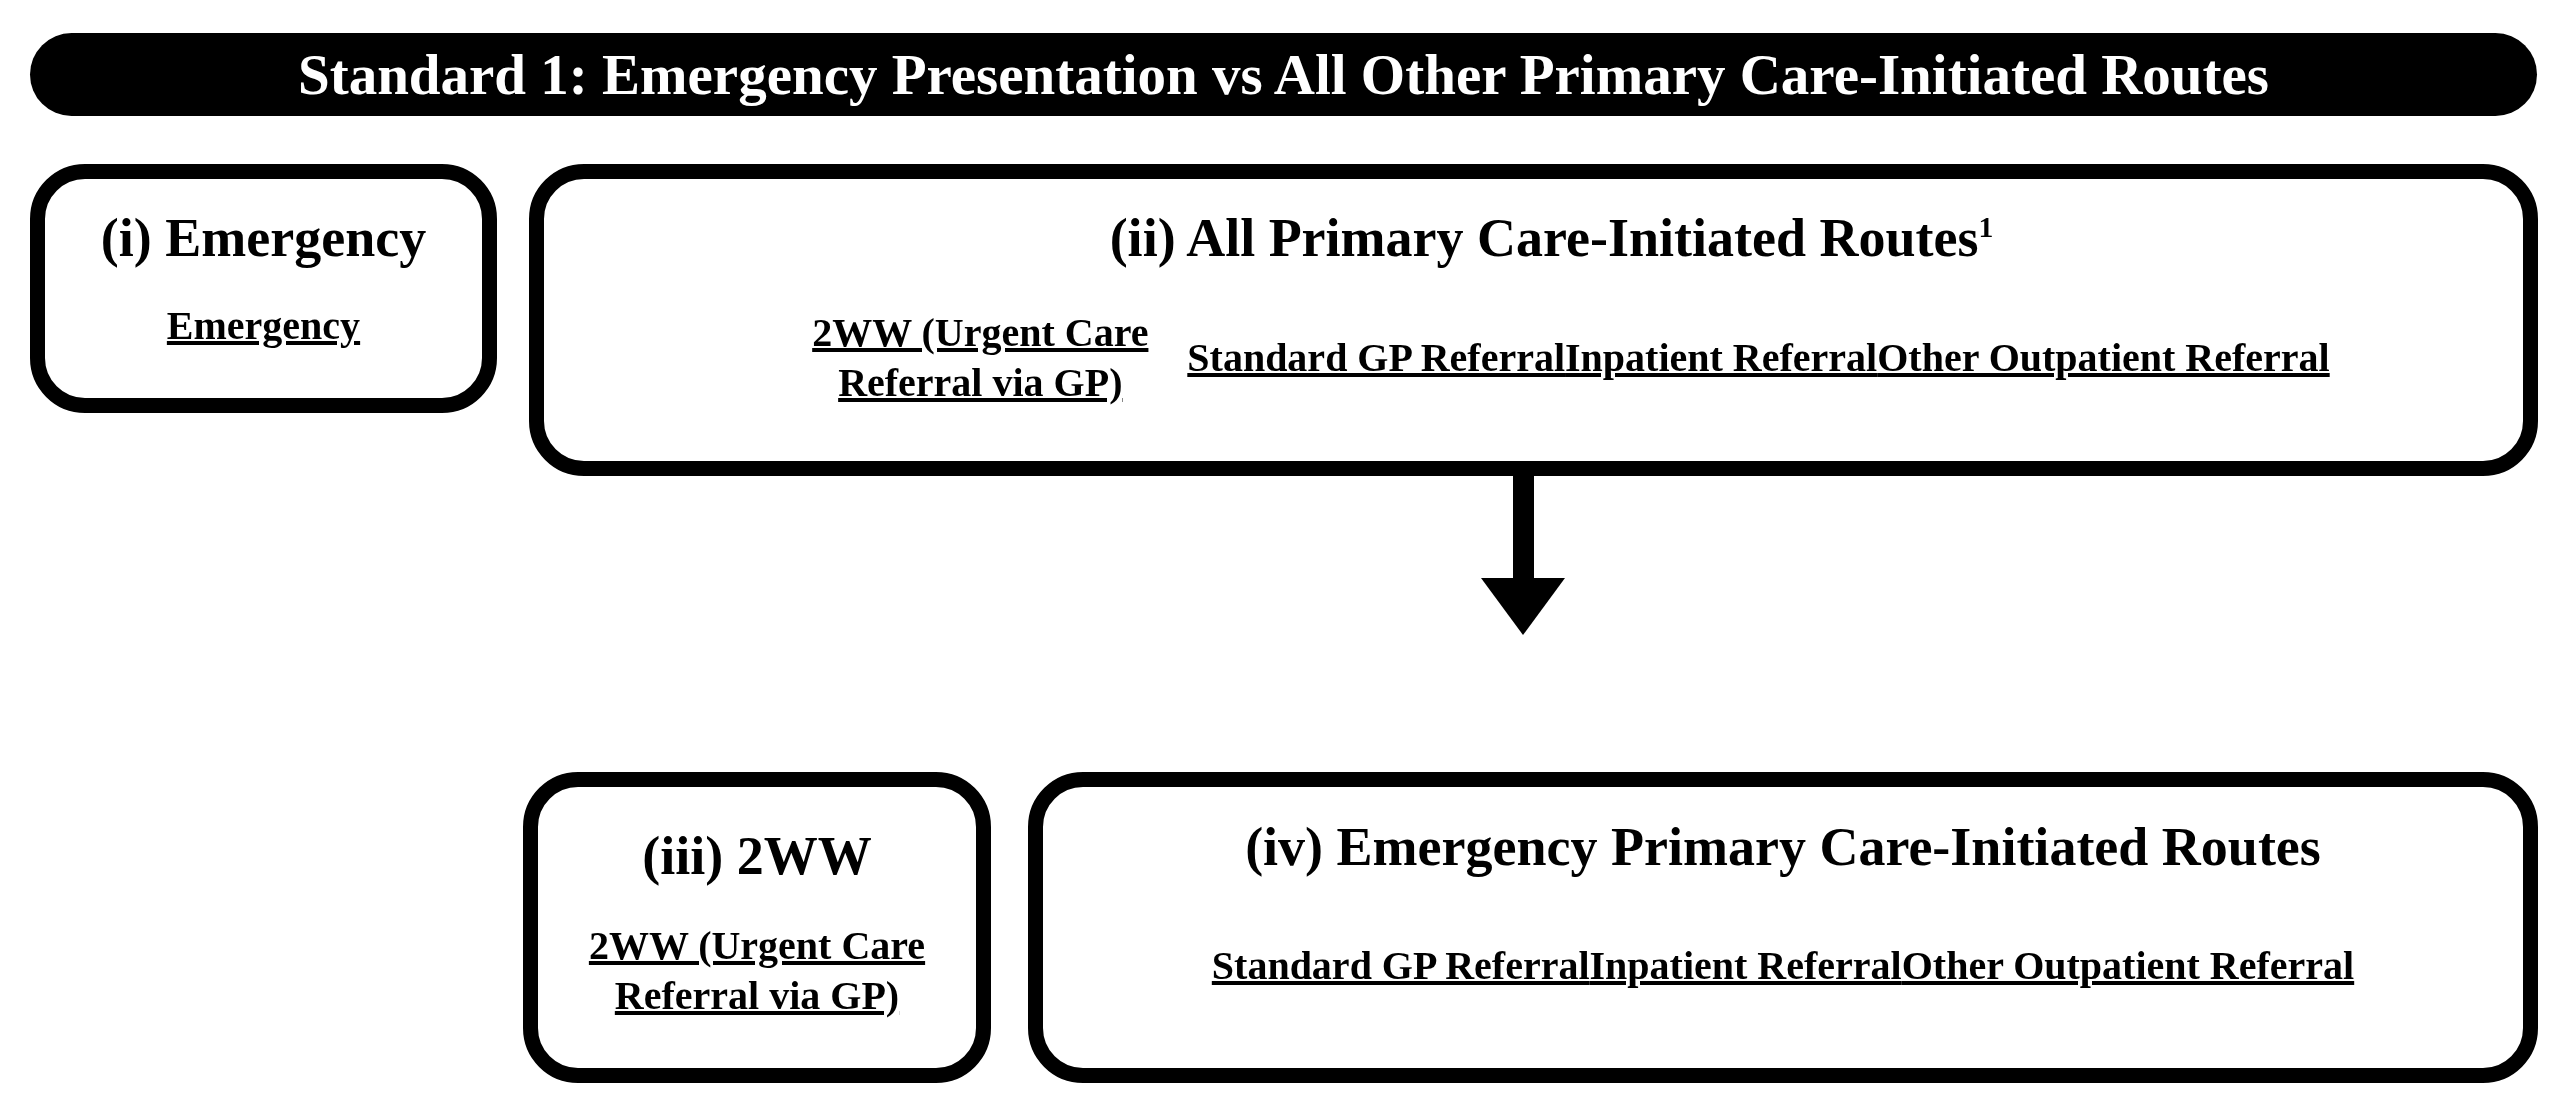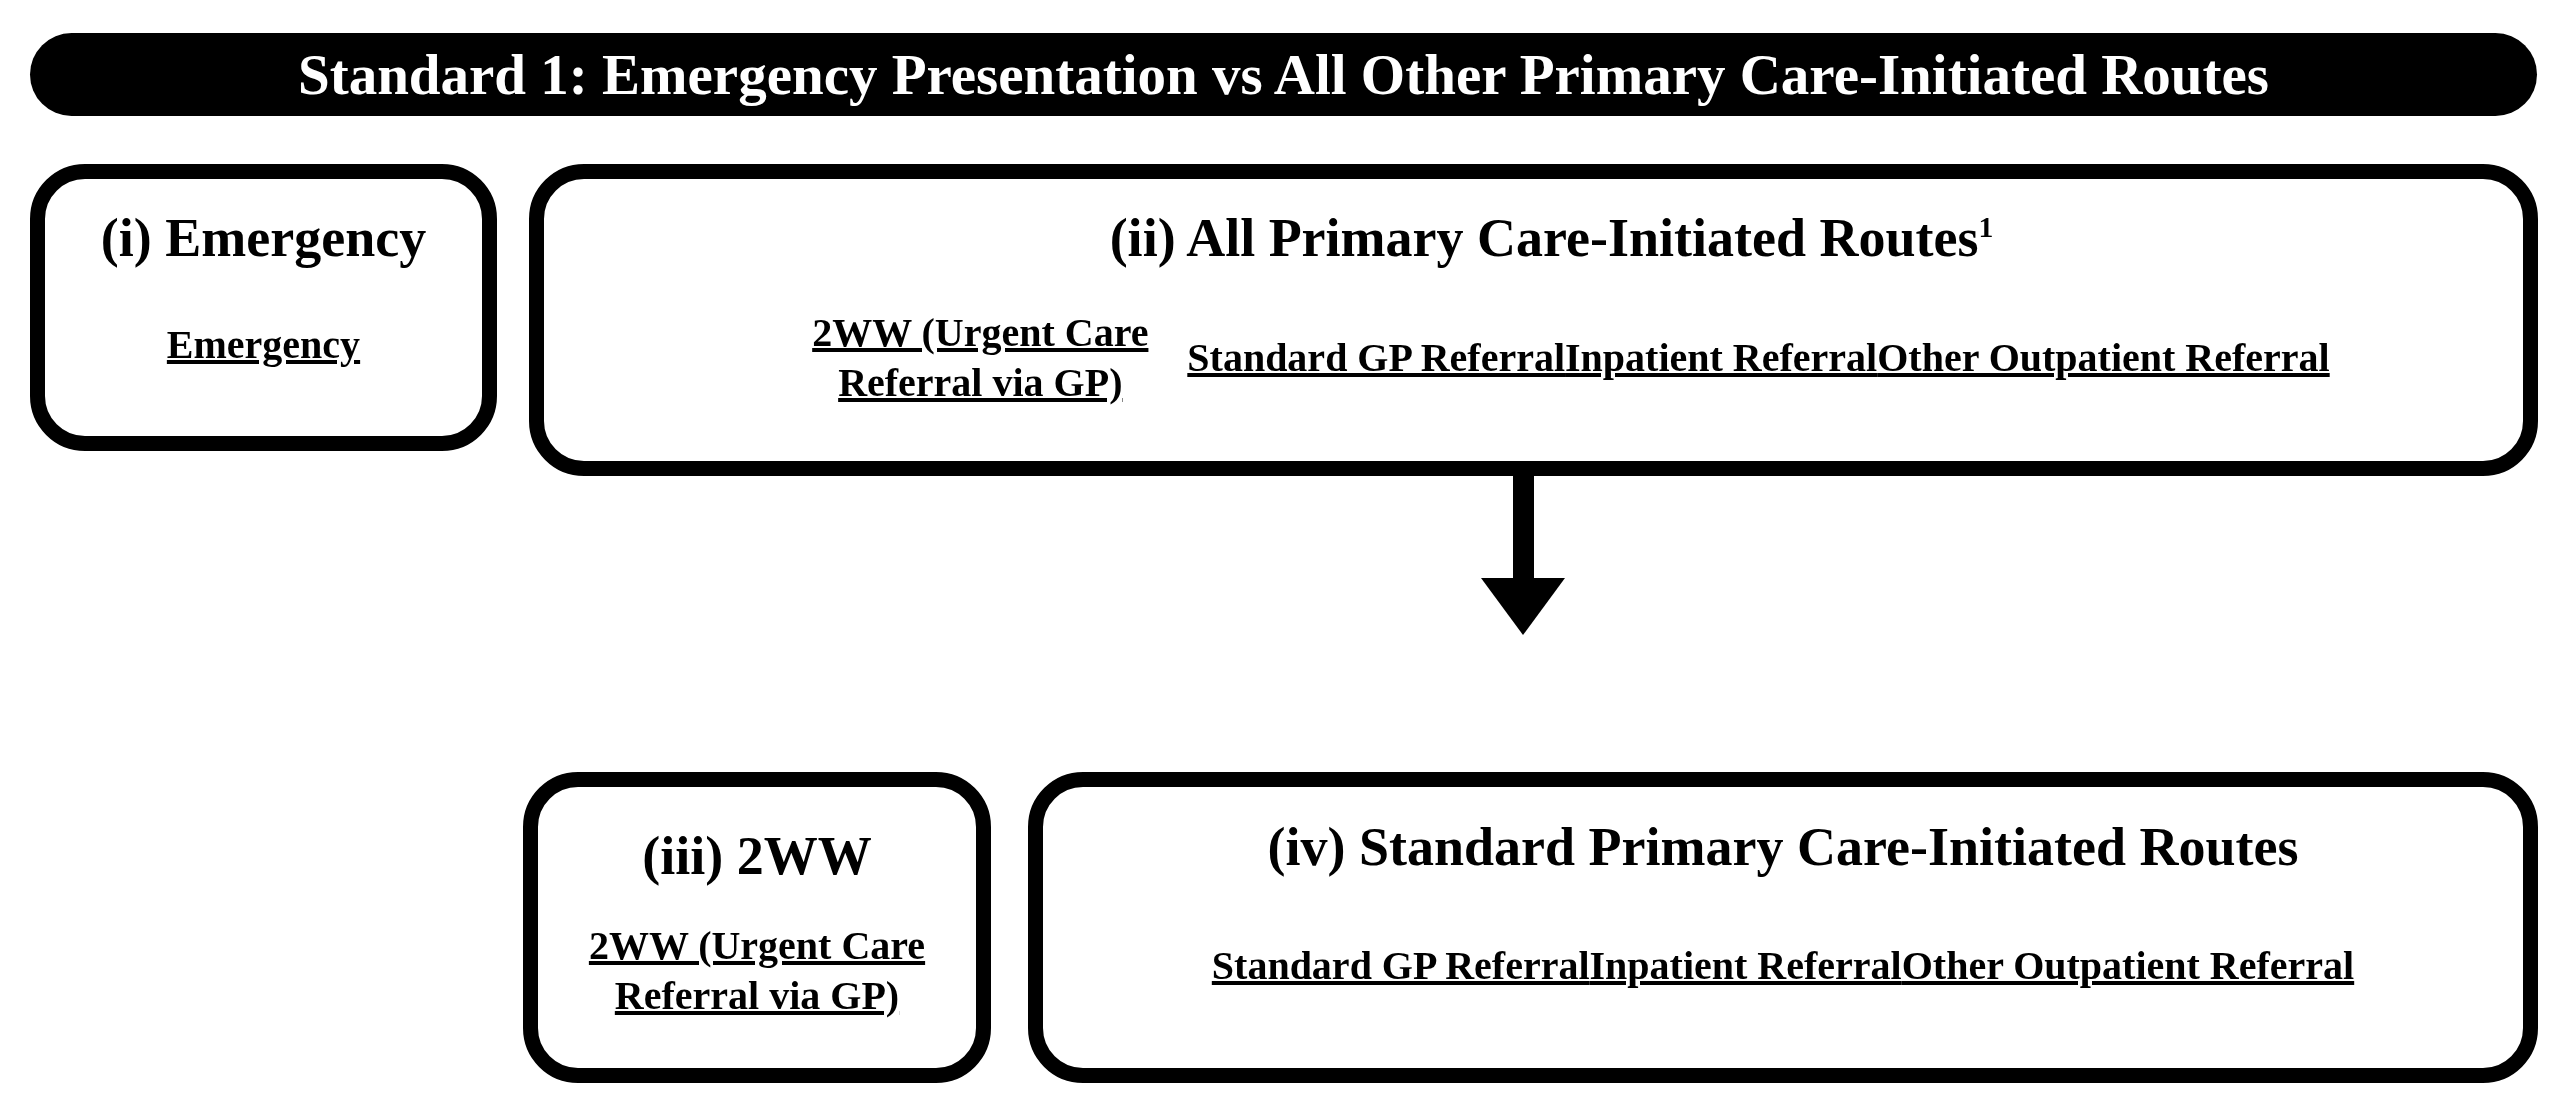--- a/index.html
+++ b/index.html
@@ -28,21 +28,21 @@
   .box {
     position: absolute;
     box-sizing: border-box;
     border: 15px solid #000000;
     border-radius: 55px;
     background: #ffffff;
     display: flex;
     flex-direction: column;
     align-items: stretch;
   }
-  .box-i   { left: 30px;   top: 164px;  width: 467px;  height: 287px; }
+  .box-i   { left: 30px;   top: 164px;  width: 467px;  height: 249px; }
   .box-ii  { left: 529px;  top: 164px;  width: 2009px; height: 312px; padding-left: 36px; }
   .box-iii { left: 523px;  top: 772px; width: 468px;  height: 311px; }
   .box-iv  { left: 1028px; top: 772px; width: 1510px; height: 311px; }
   .box-title {
     text-align: center;
     font-size: 54px;
     line-height: 1.15;
     white-space: nowrap;
   }
   .box-i   .box-title { margin-top: 27.6px; }
@@ -119,21 +119,21 @@
 
 
   <div class="box box-iii">
     <div class="box-title">(iii) 2WW</div>
     <div class="box-body">
       <div class="route-item wrap2">2WW (Urgent Care Referral via GP)</div>
     </div>
   </div>
 
   <div class="box box-iv">
-    <div class="box-title">(iv) Standard Primary Care-Initiated Routes</div>
+    <div class="box-title">(iv) Emergency Primary Care-Initiated Routes</div>
     <div class="box-body">
       <div class="route-item">Standard GP Referral</div>
       <div class="route-item">Inpatient Referral</div>
       <div class="route-item">Other Outpatient Referral</div>
     </div>
   </div>
 
 </div>
 
 

